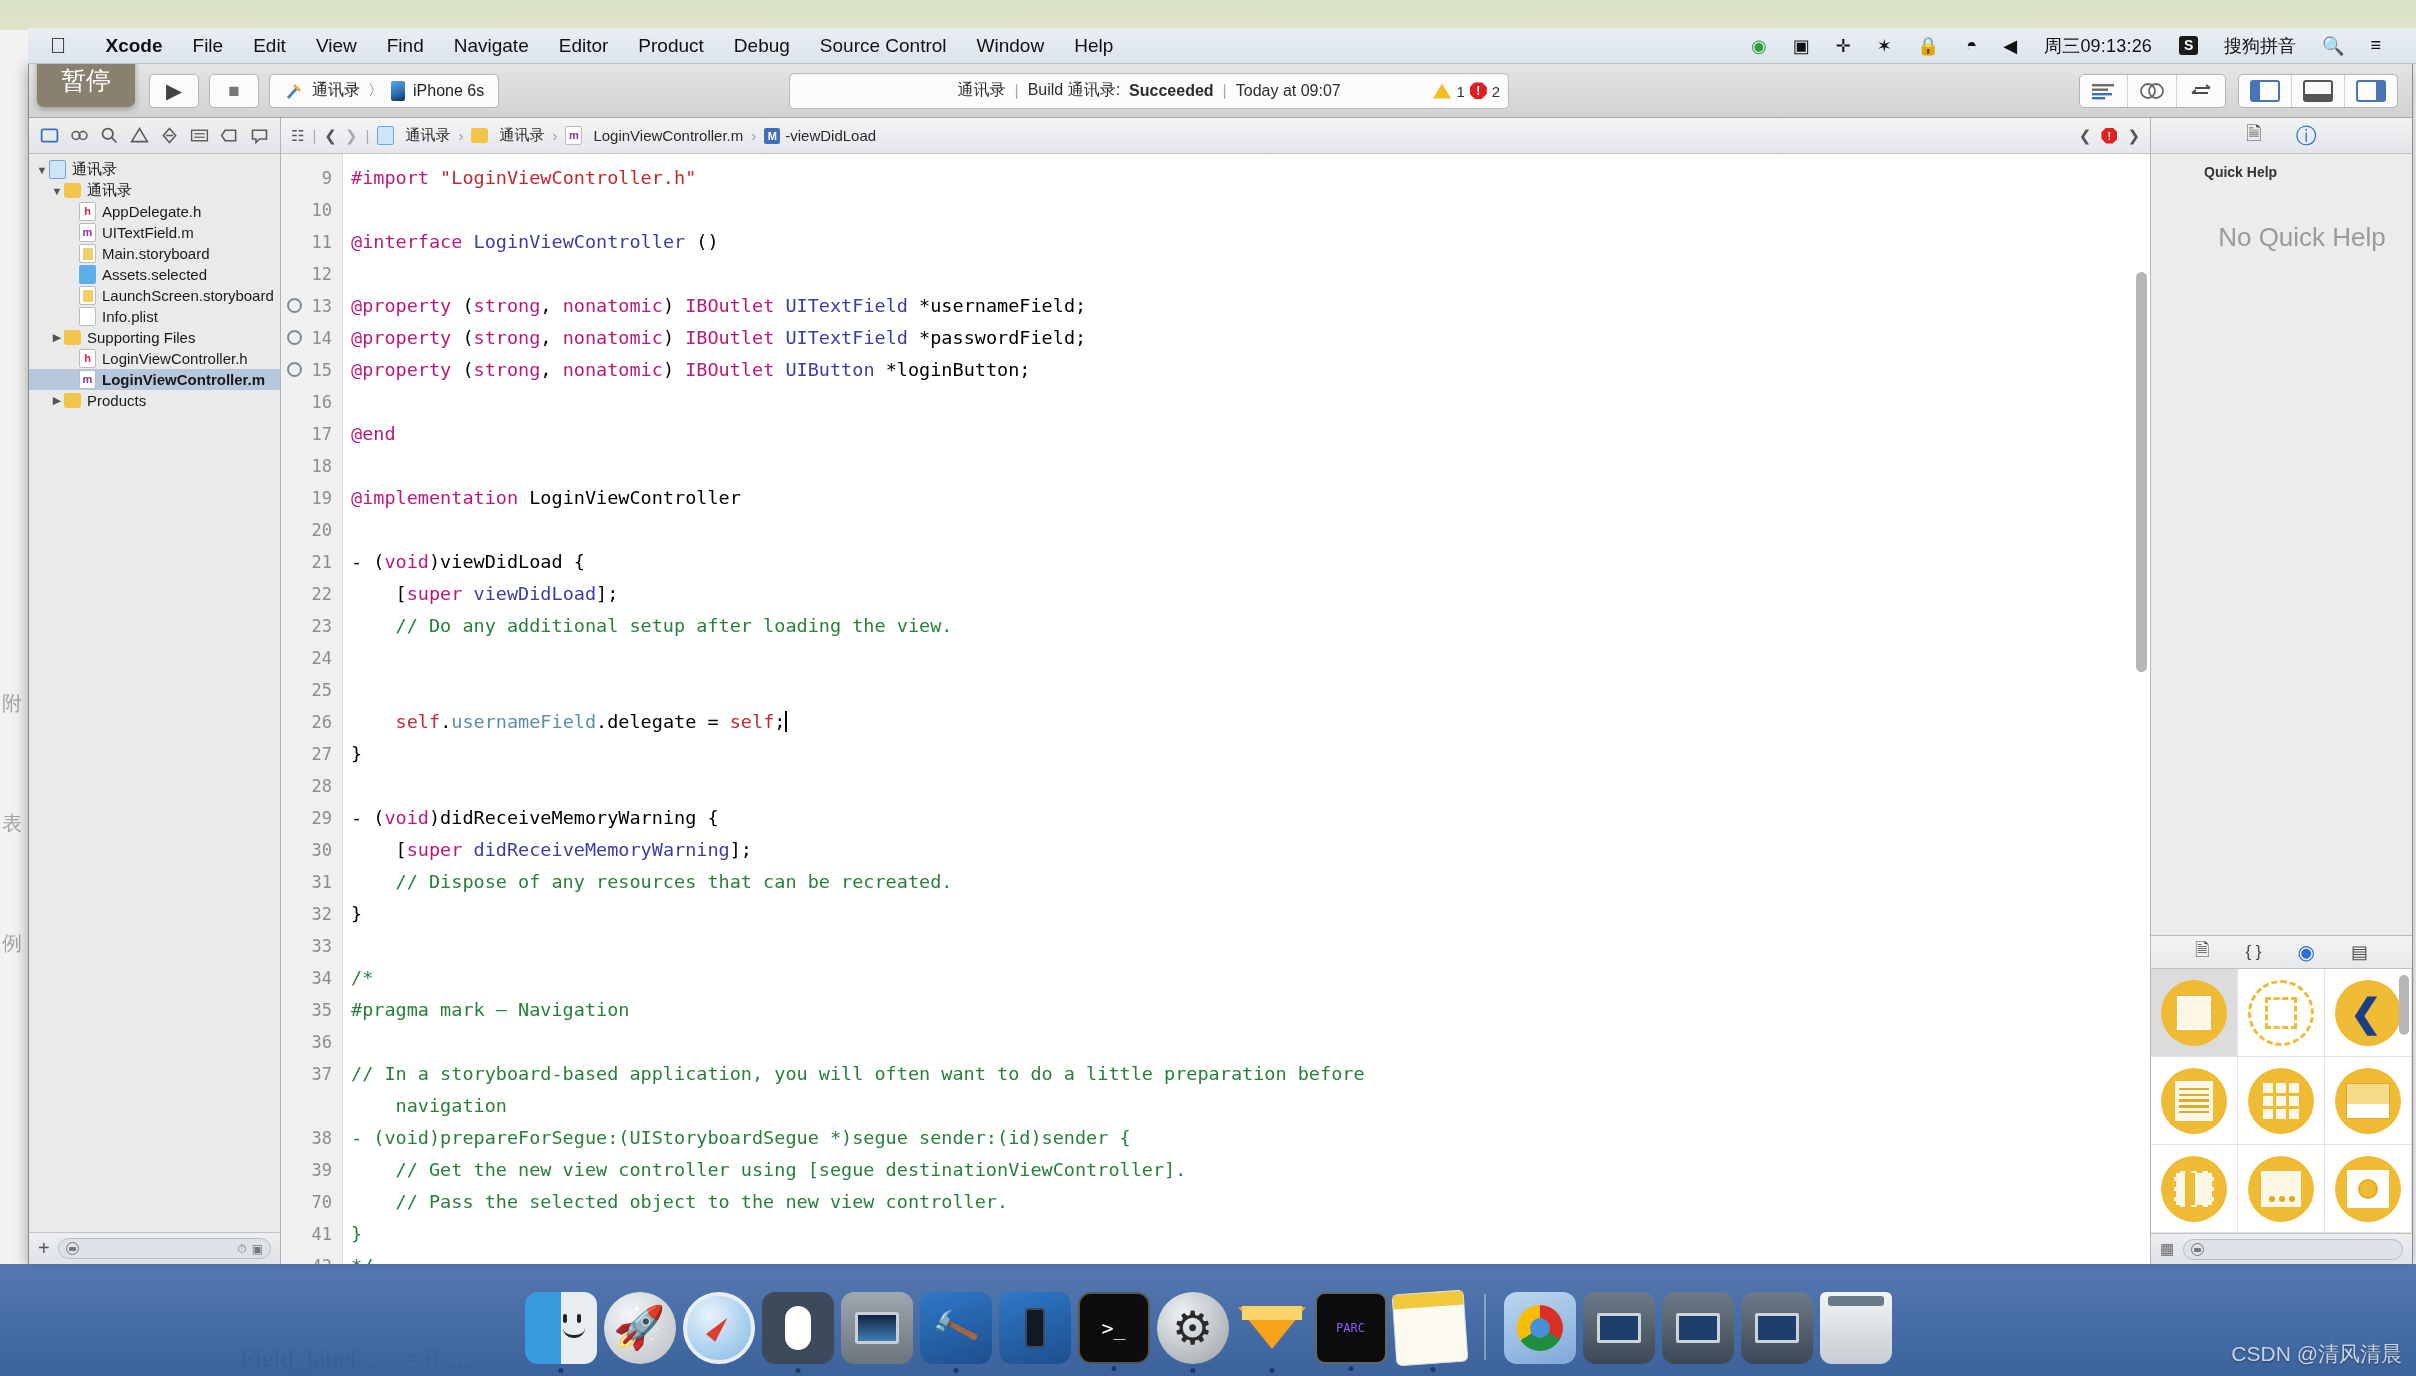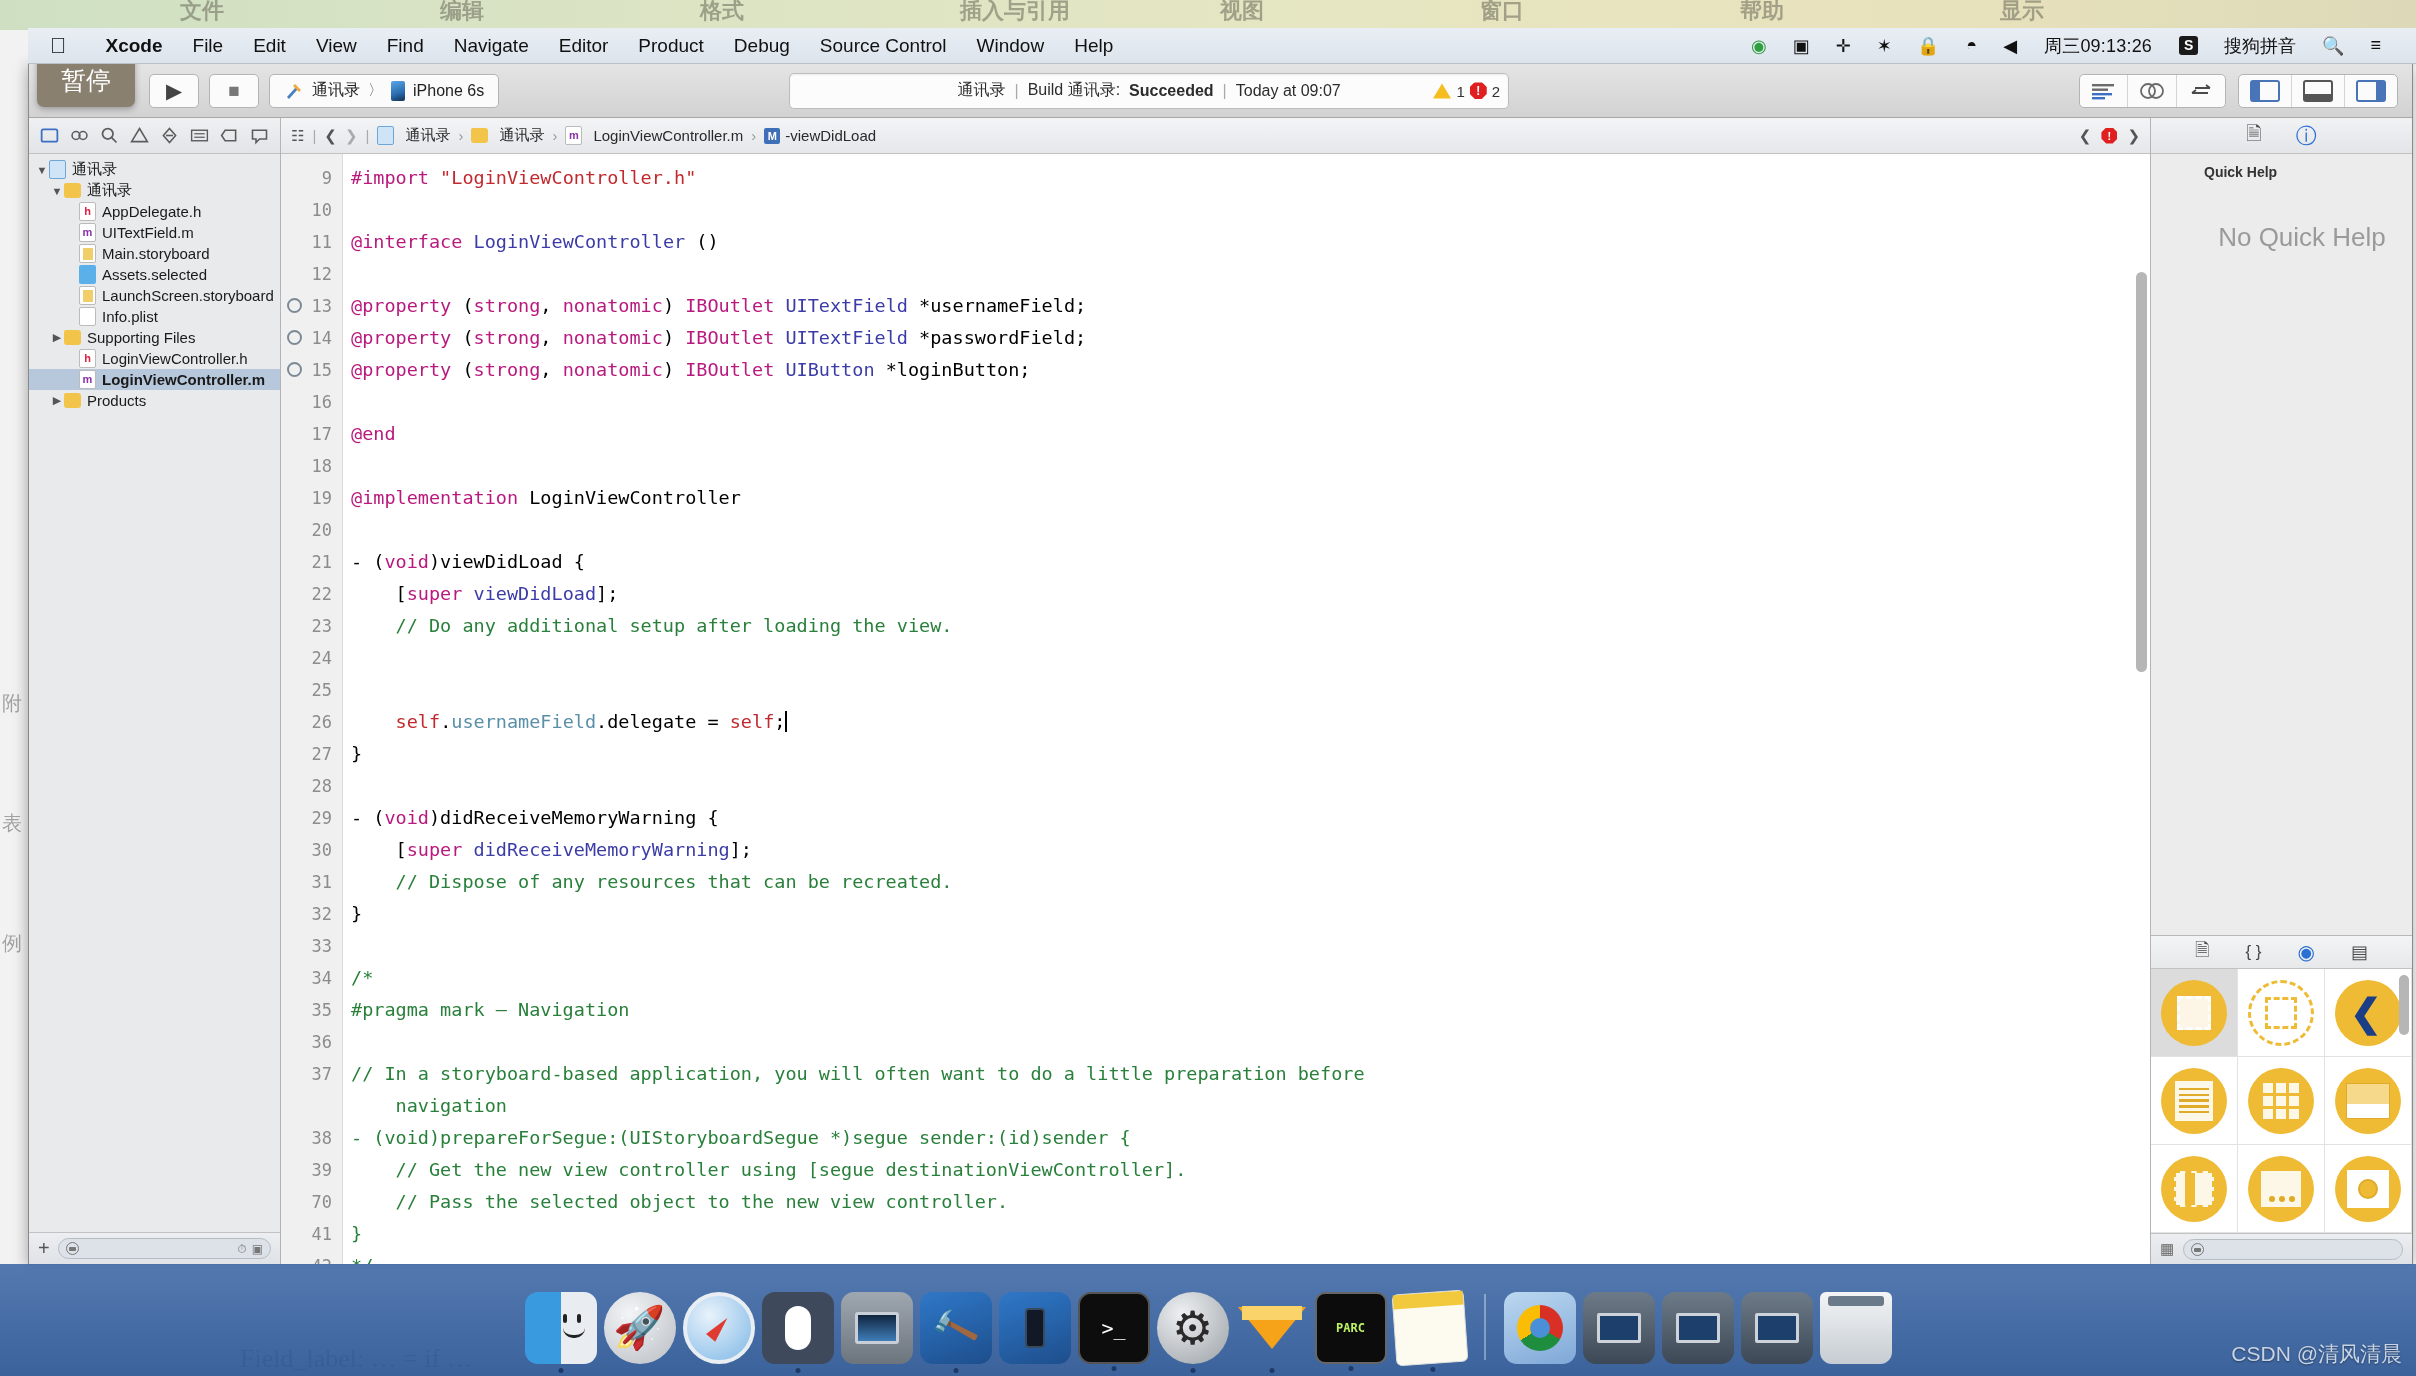--- a/index.html
+++ b/index.html
@@ -307,21 +307,21 @@
   .d-xcode2 { background:linear-gradient(160deg,#2f78c8,#1d4e8c); }
   .d-xcode2 .ph { width:20px;height:40px;background:#111826;border-radius:4px;border:2px solid #3a4a5e; }
   .d-term { background:#0d0d0d; border:2px solid #555; }
   .d-term .pr { color:#fff; font-family:"DejaVu Sans Mono",monospace; font-size:20px; }
   .d-sysp { background:radial-gradient(circle at 35% 30%,#eef0f2,#9aa0a6); border-radius:50%;}
   .d-sysp .gear { color:#2a2a2a; font-size:46px; line-height:1;}
   .d-sketch { background:transparent; }
   .d-sketch .gem { width:0;height:0;border-left:34px solid transparent;border-right:34px solid transparent;border-top:42px solid #f7a31a;}
   .d-sketch .top { position:absolute;top:14px;left:6px;width:60px;height:14px;background:#fbd36b;}
   .d-parc { background:#0c0c0c; border:2px solid #666; border-radius:10px;}
-  .d-parc .tx { color:#bef264; font-size:12px; font-family:"DejaVu Sans Mono",monospace;font-weight:bold;}
+  .d-parc .tx { color:#8b5cf6; font-size:12px; font-family:"DejaVu Sans Mono",monospace;}
   .d-notes { background:#fdfbf0; border-radius:6px; transform:rotate(-4deg); border:1px solid #ddd;}
   .d-notes .hdr { position:absolute;top:0;left:0;right:0;height:14px;background:#f2c93d;}
   .d-chrome { background:linear-gradient(160deg,#bcd8f0,#7fa8d8); }
   .d-chrome .ring { width:46px;height:46px;border-radius:50%;
     background:conic-gradient(#d93025 0 33%, #1e8e3e 33% 66%, #fbbc04 66% 100%); position:relative;}
   .d-chrome .ring::after{content:'';position:absolute;inset:13px;background:#4a90d9;border-radius:50%;}
   .d-screen { background:linear-gradient(180deg,#6d7a88,#3c4855); }
   .d-screen .mon { width:44px;height:30px;background:#1d3f6b;border:3px solid #cdd3d9;border-radius:2px;}
   .d-trash { background:linear-gradient(180deg,#f3f5f7,#c6ccd2); border-radius:6px 6px 12px 12px;}
   .d-trash .lid { position:absolute;top:4px;left:8px;right:8px;height:10px;background:#6a7a8a;border-radius:3px;}
@@ -331,30 +331,20 @@
     position:absolute; right:14px; bottom:8px; color:#c8d4e4; font-size:21px; z-index:40;
     text-shadow:0 1px 2px rgba(0,0,0,.4);
   }
 </style>
 </head>
 <body>
 
 <div id="root">
 
   <div class="desktop-bg">
-    <div class="bg-top-strip" id="bgTop">
-        <span class="gh" style="left: 180px;">文件</span>
-        <span class="gh" style="left: 440px;">编辑</span>
-        <span class="gh" style="left: 700px;">格式</span>
-        <span class="gh" style="left: 960px;">插入与引用</span>
-        <span class="gh" style="left: 1220px;">视图</span>
-        <span class="gh" style="left: 1480px;">窗口</span>
-        <span class="gh" style="left: 1740px;">帮助</span>
-        <span class="gh" style="left: 2000px;">显示</span>
-      </div>
     <div class="bg-left-strip" id="bgLeft">
         <span class="gv" style="top: 660px;">附</span>
         <span class="gv" style="top: 780px;">表</span>
         <span class="gv" style="top: 900px;">例</span>
       </div>
     <div class="bg-bottom-text">Field_label: …  = if …</div>
   </div>
 
   <div class="menubar">
     <span class="apple"></span>

